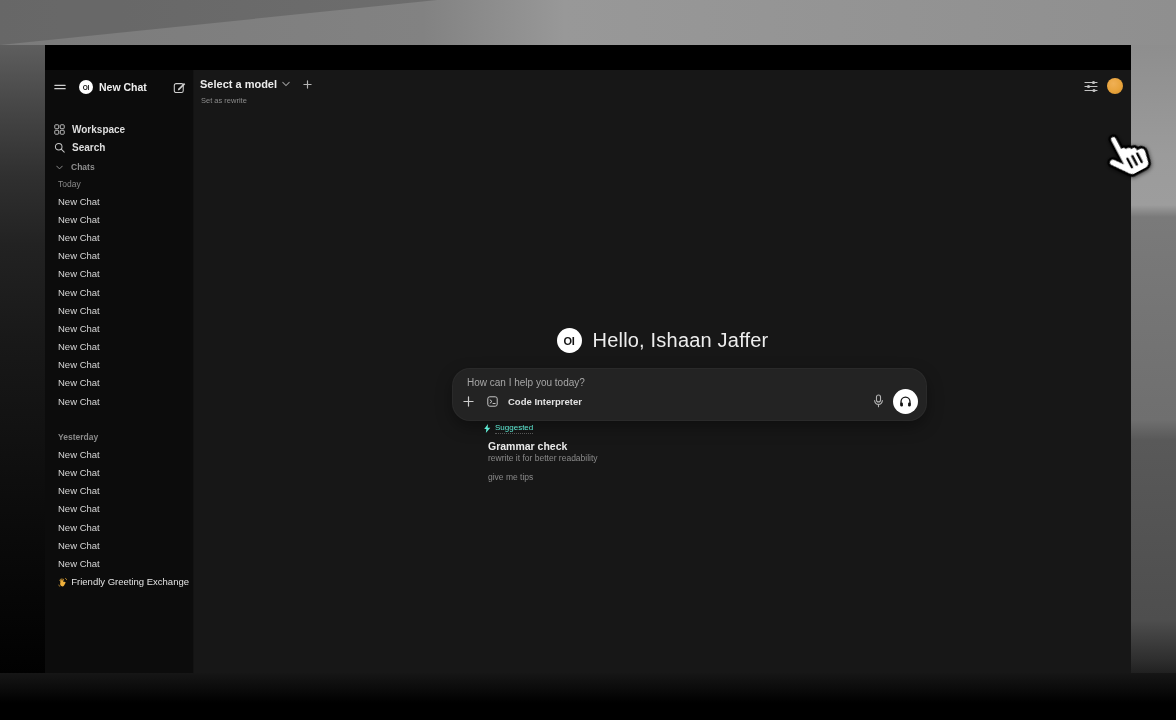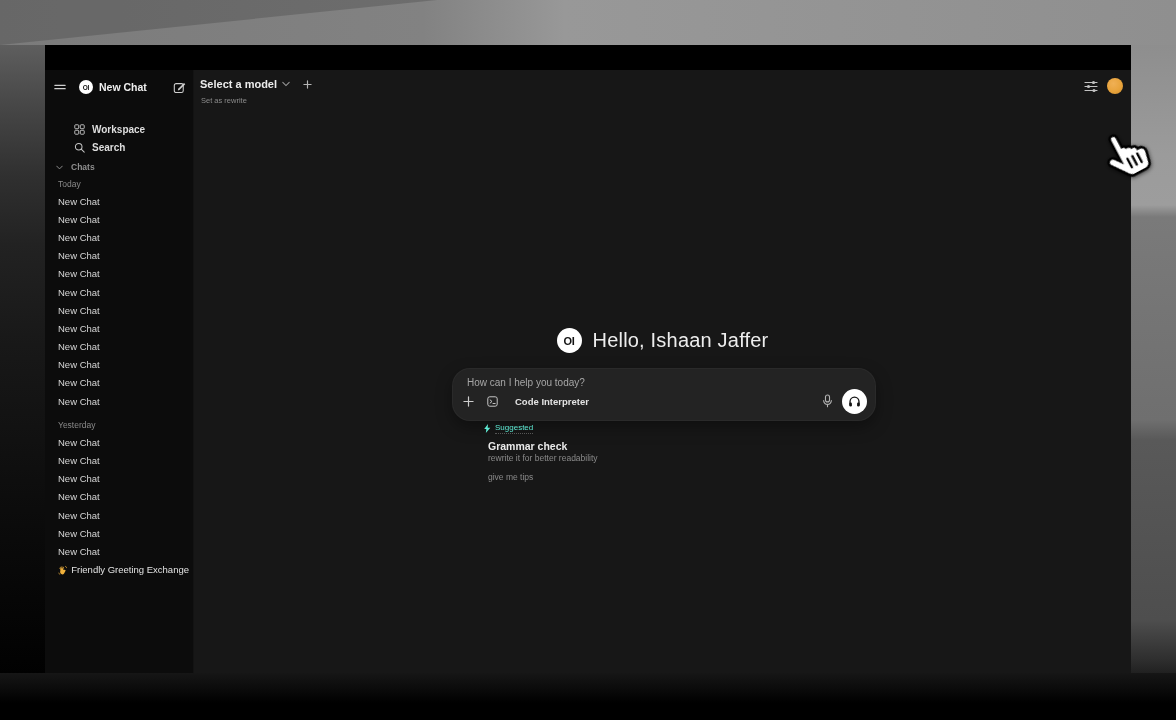--- a/index.html
+++ b/index.html
@@ -23,51 +23,51 @@
   .win-topbar{position:absolute;left:0;top:0;right:0;height:25px;background:#000;}
 
   
   .sidebar{position:absolute;left:0;top:25px;width:149px;bottom:0;background:#0c0c0c;border-right:1px solid rgba(255,255,255,.03);}
   .sb-header{position:absolute;top:7px;left:9px;right:7px;height:20px;display:flex;align-items:center;}
   .icon-btn{display:flex;align-items:center;justify-content:center;color:#cfcfcf;cursor:pointer;}
   .logo-circle{width:14px;height:14px;border-radius:50%;background:#fff;color:#111;
     display:flex;align-items:center;justify-content:center;font-size:6.5px;font-weight:700;letter-spacing:-.3px;}
   .sb-title{margin-left:6px;font-size:10.5px;font-weight:700;color:#f0f0f0;flex:1;}
   .sb-nav{position:absolute;top:50px;left:9px;right:6px;}
-  .sb-nav-row{height:18px;display:flex;align-items:center;gap:7px;color:#b9b9b9;border-radius:4px;cursor:pointer;margin-left:20px;}
+  .sb-nav-row{height:18px;display:flex;align-items:center;gap:7px;color:#b9b9b9;border-radius:4px;cursor:pointer;}
   .sb-nav-row span{font-size:10px;font-weight:600;color:#dedede;}
   .chats-header{position:absolute;top:92px;left:11px;display:flex;align-items:center;gap:8px;color:#8f8f8f;cursor:pointer;}
   .chats-header span{font-size:8.5px;font-weight:600;}
   .chat-list{position:absolute;top:105px;left:8px;right:4px;bottom:0;overflow:hidden;}
   .chat-date-label{height:17px;display:flex;align-items:center;padding-left:5px;font-size:8.5px;color:#8a8a8a;}
-  .chat-date-label.gap{margin-top:6px;}
+  .chat-date-label.gap{margin-top:18px;font-weight:bold;}
   .chat-item{height:18.2px;display:flex;align-items:center;padding-left:5px;font-size:9.5px;color:#d6d6d6;border-radius:4px;cursor:pointer;white-space:nowrap;}
   .chat-item.special{gap:4px;color:#e2e2e2;}
 
   
   .main{position:absolute;left:149px;top:25px;right:0;bottom:0;background:#171717;}
   .model-select{position:absolute;left:6px;top:8px;display:flex;align-items:center;gap:5px;cursor:pointer;}
   .model-select .lbl{font-size:11px;font-weight:700;color:#ececec;}
   .model-select .chev{color:#9a9a9a;display:flex;}
   .model-add{margin-left:8px;color:#b5b5b5;display:flex;cursor:pointer;}
   .set-default{position:absolute;left:7px;top:26px;font-size:7.5px;color:#8b8b8b;cursor:pointer;}
   .header-right{position:absolute;right:8px;top:8px;display:flex;align-items:center;gap:9px;}
   .avatar{width:16px;height:16px;border-radius:50%;cursor:pointer;
     background:radial-gradient(circle at 40% 35%,#f0b055 0,#e8a33b 55%,#d08f2e 100%);}
 
   .greeting{position:absolute;left:0;right:0;top:258px;display:flex;align-items:center;justify-content:center;gap:11px;}
   .greeting .logo-circle.big{width:25px;height:25px;font-size:11px;}
   .greeting-text{font-size:20px;font-weight:500;color:#ededed;letter-spacing:.2px;}
 
   
-  .composer{position:absolute;left:258px;top:298px;width:424px;height:53px;background:#232323;
+  .composer{position:absolute;left:258px;top:298px;width:475px;height:53px;background:#232323;
     border-radius:18px;border:1px solid rgba(255,255,255,.035);box-shadow:0 6px 16px rgba(0,0,0,.35);}
   .composer-input{position:absolute;left:14px;top:8px;right:14px;font-size:10px;color:#a6a6a6;cursor:text;}
   .composer-row{position:absolute;left:10px;right:8px;bottom:6px;height:26px;display:flex;align-items:center;}
-  .chip{display:flex;align-items:flex-end;gap:17px;margin-left:13px;cursor:pointer;color:#cfcfcf;}
+  .chip{display:flex;align-items:flex-end;gap:10px;margin-left:13px;cursor:pointer;color:#cfcfcf;}
   .chip span{font-size:9.5px;font-weight:600;color:#e3e3e3;}
   .spacer{flex:1;}
   .mic{color:#b3b3b3;margin-right:9px;}
   .voice-btn{width:25px;height:25px;border-radius:50%;background:#fff;display:flex;align-items:center;justify-content:center;color:#111;cursor:pointer;}
 
   
   .suggested-label{position:absolute;left:290px;top:353px;display:flex;align-items:center;gap:4px;color:#5eead4;}
   .suggested-label span{font-size:8px;border-bottom:1px dotted #565656;padding-bottom:1px;}
   .prompts{position:absolute;left:294px;top:370px;width:360px;}
   .prompt{cursor:pointer;margin-bottom:8px;}

